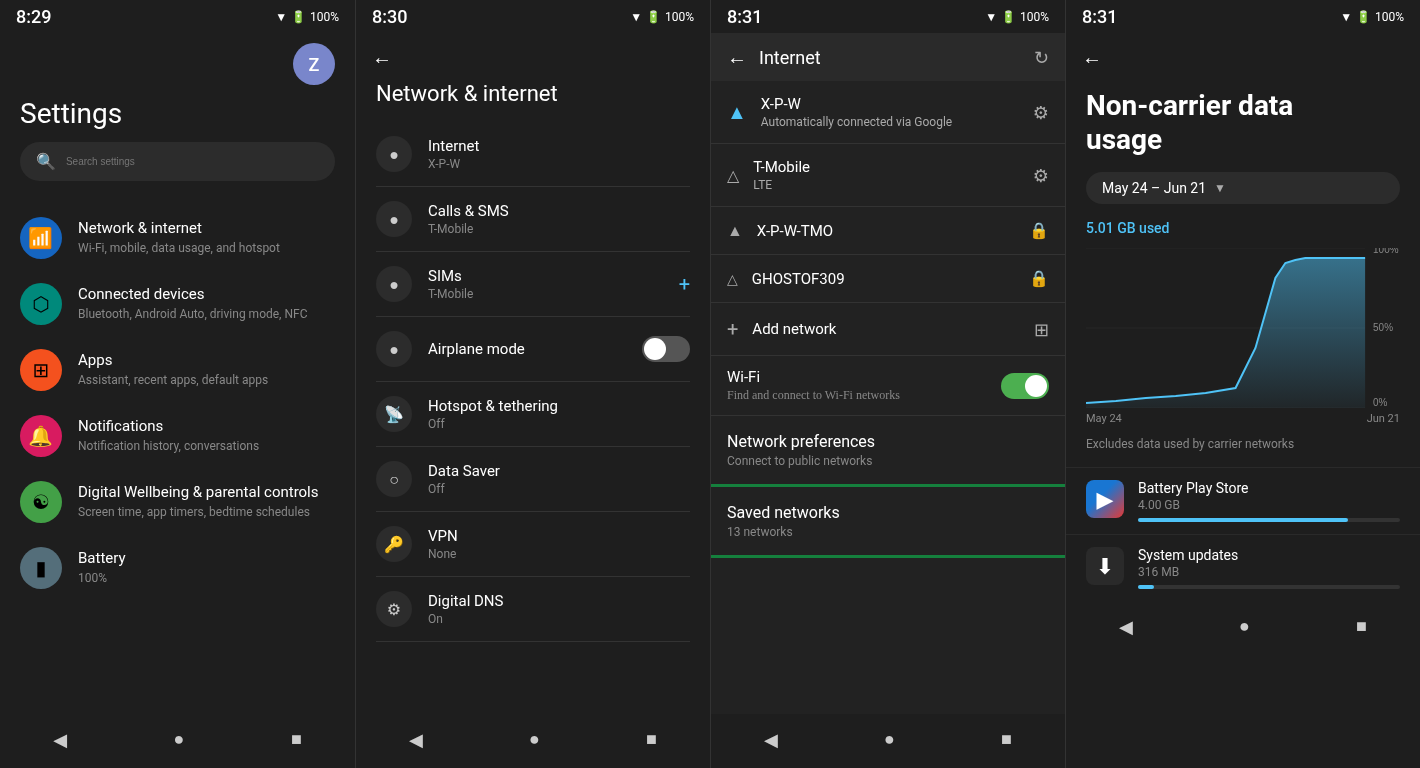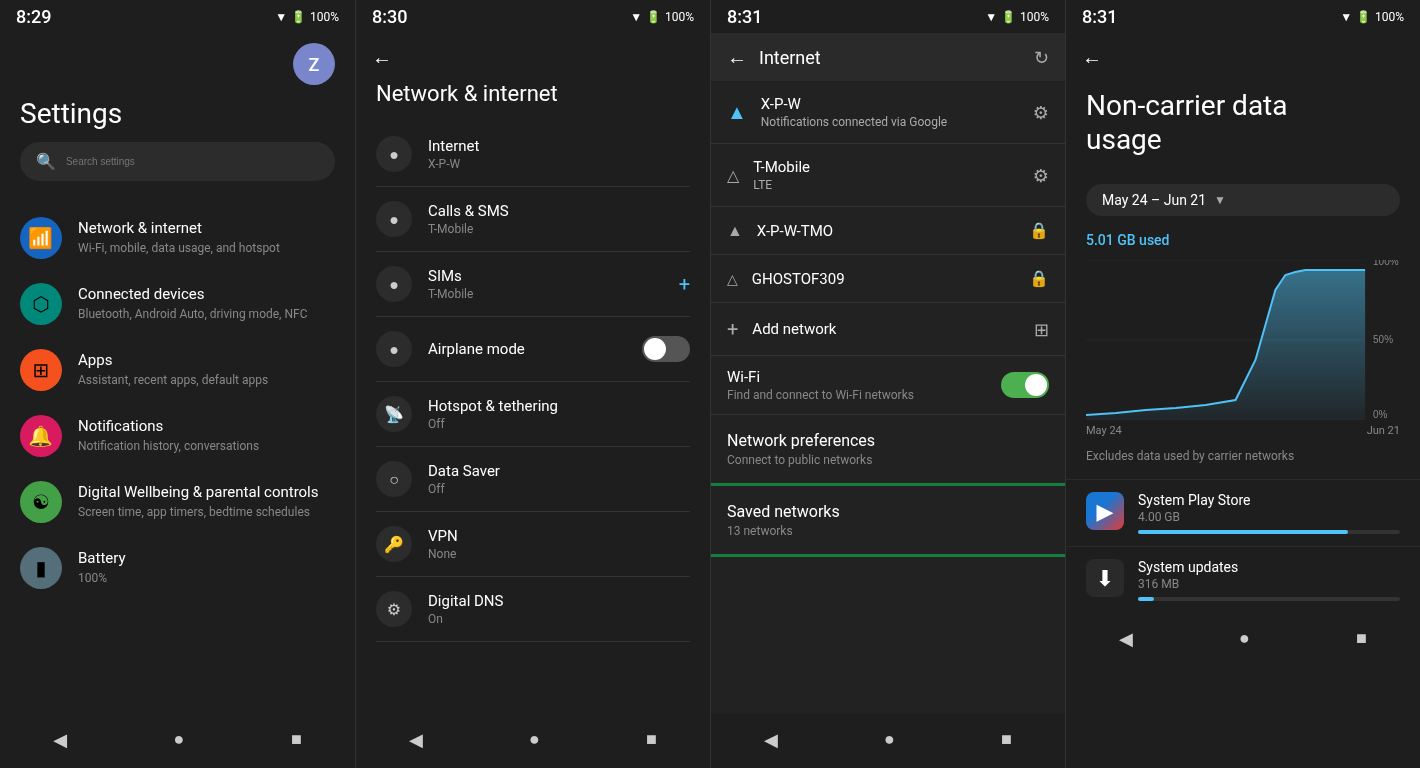--- a/index.html
+++ b/index.html
@@ -268,38 +268,38 @@
     .section-item .sec-title { color: #fff; font-size: 16px; margin-bottom: 3px; }
     .section-item .sec-sub { color: #888; font-size: 12px; }
     .wifi-toggle-row {
       display: flex;
       align-items: center;
       padding: 12px 16px;
       border-bottom: 1px solid #333;
     }
     .wifi-toggle-row .wt-text { flex: 1; }
     .wifi-toggle-row .wt-title { color: #fff; font-size: 15px; }
-    .wifi-toggle-row .wt-sub { color: #888; font-size: 12px; margin-top: 2px; }
+    .wifi-toggle-row .wt-sub { color: #888; font-size: 12px; margin-top: 2px; font-family: Liberation Serif, serif; }
 
     
     .panel-4 {
       width: 355px;
       background: #1e1e1e;
       border-left: 1px solid #333;
     }
     .panel-4 .top-bar {
       display: flex;
       align-items: center;
       padding: 12px 16px;
     }
     .panel-4 .page-title {
       color: #fff;
       font-size: 28px;
-      font-weight: 400;
-      padding: 8px 20px 28px;
+      font-weight: 700;
+      padding: 8px 20px 16px;
       line-height: 1.2;
     }
     .date-selector {
       display: inline-flex;
       align-items: center;
       gap: 8px;
       background: #2c2c2c;
       border-radius: 20px;
       padding: 8px 16px;
       margin: 0 20px 16px;
@@ -565,21 +565,21 @@
       <span class="title-text">Internet</span>
     </div>
     <span style="color:#aaa;font-size:18px;cursor:pointer;">↻</span>
   </div>
 
   <div class="internet-list" id="internet-list">
   <div class="wifi-item">
     <span style="color:#4fc3f7;font-size:20px">▲</span>
     <div class="wifi-text">
       <div class="wifi-name">X-P-W</div>
-      <div class="wifi-sub">Notifications connected via Google</div>
+      <div class="wifi-sub">Automatically connected via Google</div>
     </div>
     <span class="gear-icon">⚙</span>
   </div>
       <div class="wifi-item">
     <span style="color:#aaa;font-size:16px">△</span>
     <div class="wifi-text">
       <div class="wifi-name">T-Mobile</div>
       <div class="wifi-sub">LTE</div>
     </div>
     <span class="gear-icon">⚙</span>
@@ -680,21 +680,21 @@
   </div>
 
   <div class="excludes-note">Excludes data used by carrier networks</div>
 
   <div id="apps-list">
       <div class="app-usage-item">
     <div class="app-icon" style="background:linear-gradient(135deg, #1976d2 40%, #e53935);color:#fff">
       ▶
     </div>
     <div class="app-info">
-      <div class="app-name">System Play Store</div>
+      <div class="app-name">Battery Play Store</div>
       <div class="app-data">4.00 GB</div>
       <div class="usage-bar">
         <div class="usage-bar-fill" style="width:80%"></div>
       </div>
     </div>
   </div>
       <div class="app-usage-item">
     <div class="app-icon" style="background:#2a2a2a;color:#fff">
       ⬇
     </div>

